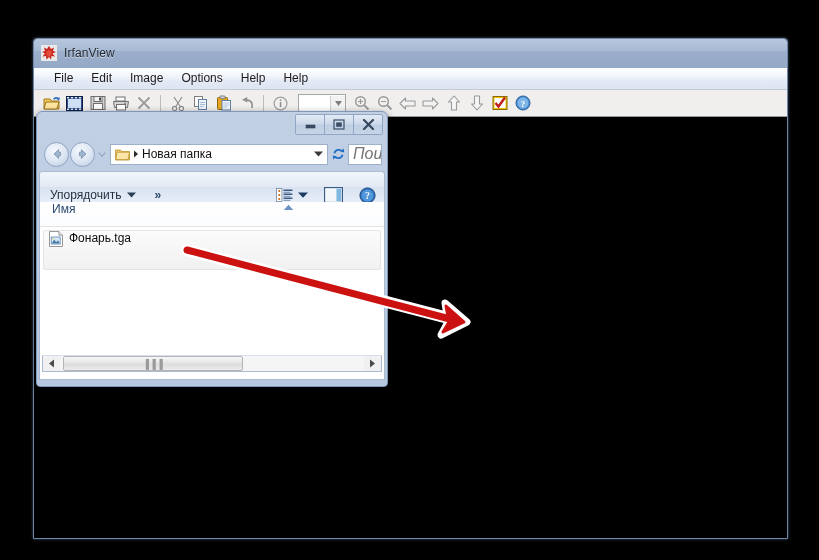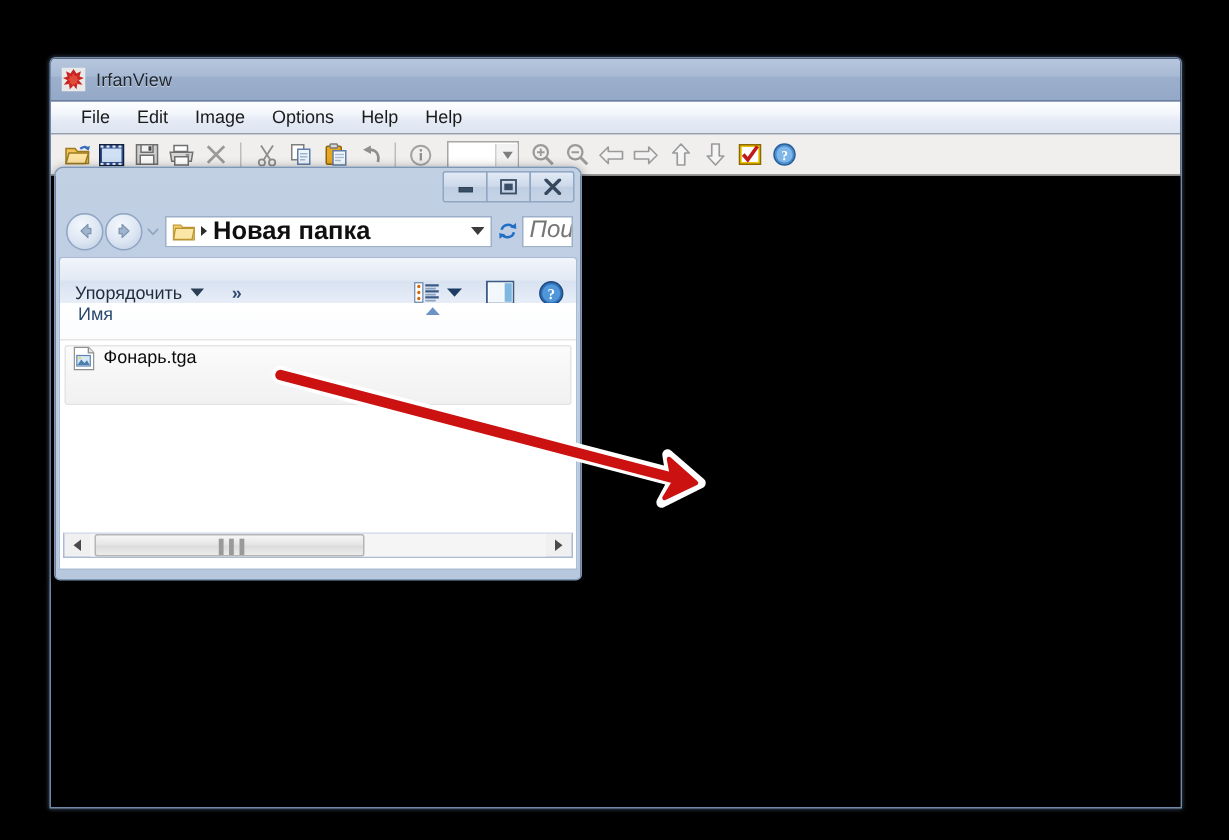--- a/index.html
+++ b/index.html
@@ -181,25 +181,24 @@
     display: flex;
     align-items: center;
     margin-left: 2px;
     min-width: 0;
     box-sizing: border-box;
   }
   #addr-folder-icon { margin: 0 3px 0 4px; flex: none; display:flex; }
   #addr-crumb-sep { flex: none; margin-right: 3px; display:flex; }
   #addr-text {
     flex: 1;
-    font-size: 17px;
+    font-size: 12px;
     color: #101010;
     white-space: nowrap;
     overflow: hidden;
-    font-weight: bold;
   }
   #addr-arrow { width: 17px; flex: none; display: flex; align-items: center; justify-content: center; }
   #ex-refresh {
     width: 20px; height: 21px;
     flex: none;
     display: flex; align-items: center; justify-content: center;
   }
   #ex-searchbox {
     width: 34px;
     height: 21px;

